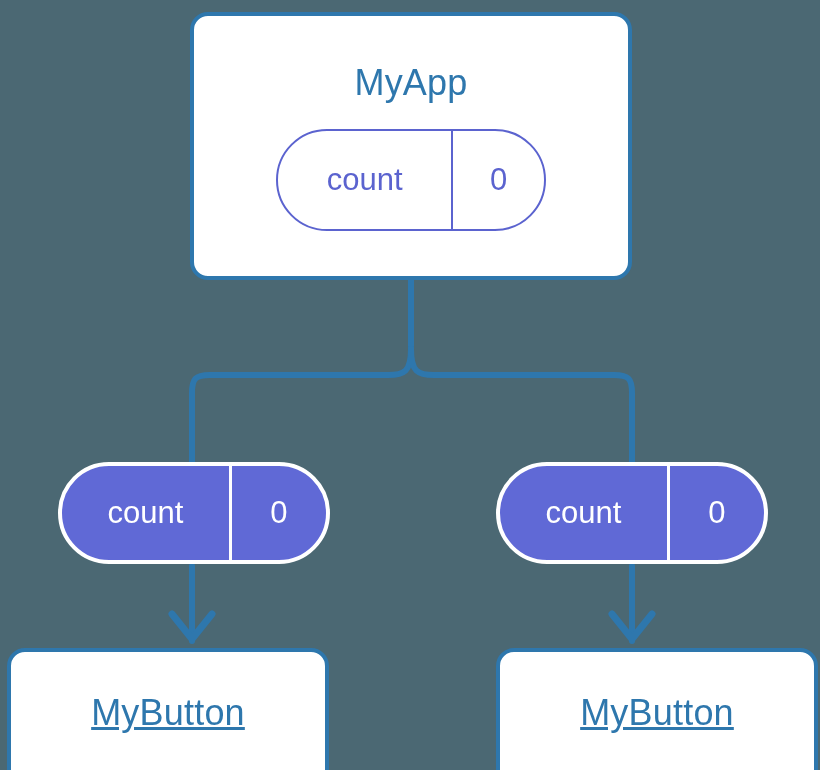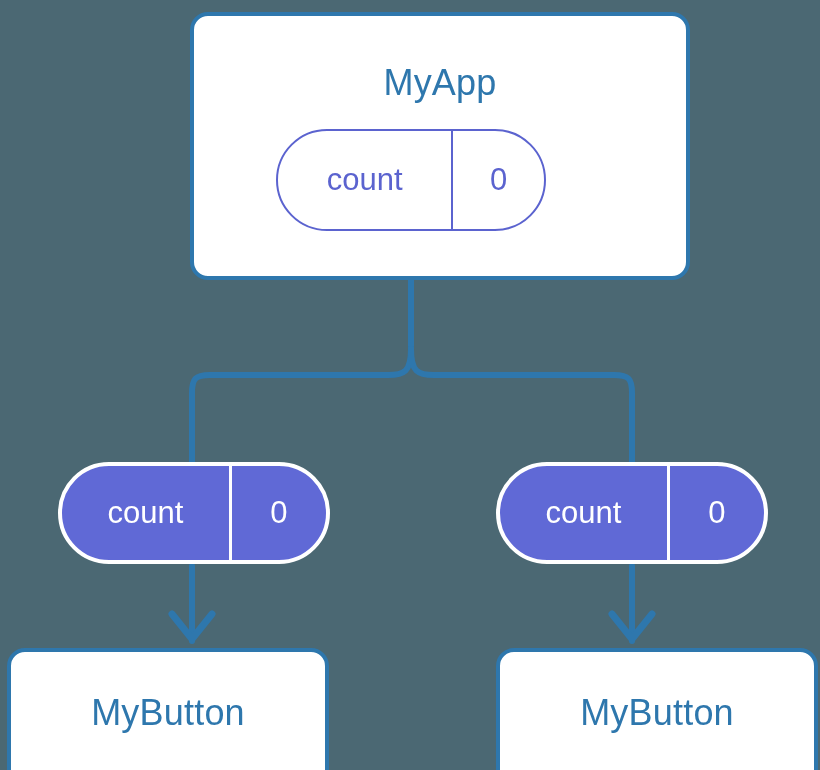--- a/index.html
+++ b/index.html
@@ -41,39 +41,40 @@
     font-size: 36px;
     font-weight: 400;
     letter-spacing: 0.2px;
     text-align: center;
     white-space: nowrap;
   }
 
   #app-box {
     left: 190px;
     top: 12px;
-    width: 500px;
+    width: 442px;
     height: 268px;
   }
   #app-box .component-title {
     margin-top: 46px;
   }
 
   .button-box {
     top: 648px;
     width: 322px;
     height: 140px;
     display: flex;
     align-items: flex-start;
     justify-content: center;
   }
   #button-box-left  { left: 7px; }
   #button-box-right { left: 496px; }
   .button-box .component-title {
     margin-top: 40px;
+    text-decoration: underline;
   }
 
   
   .state-pill {
     position: absolute;
     height: 102px;
     border-radius: 51px;
     box-sizing: border-box;
     display: flex;
     align-items: stretch;

